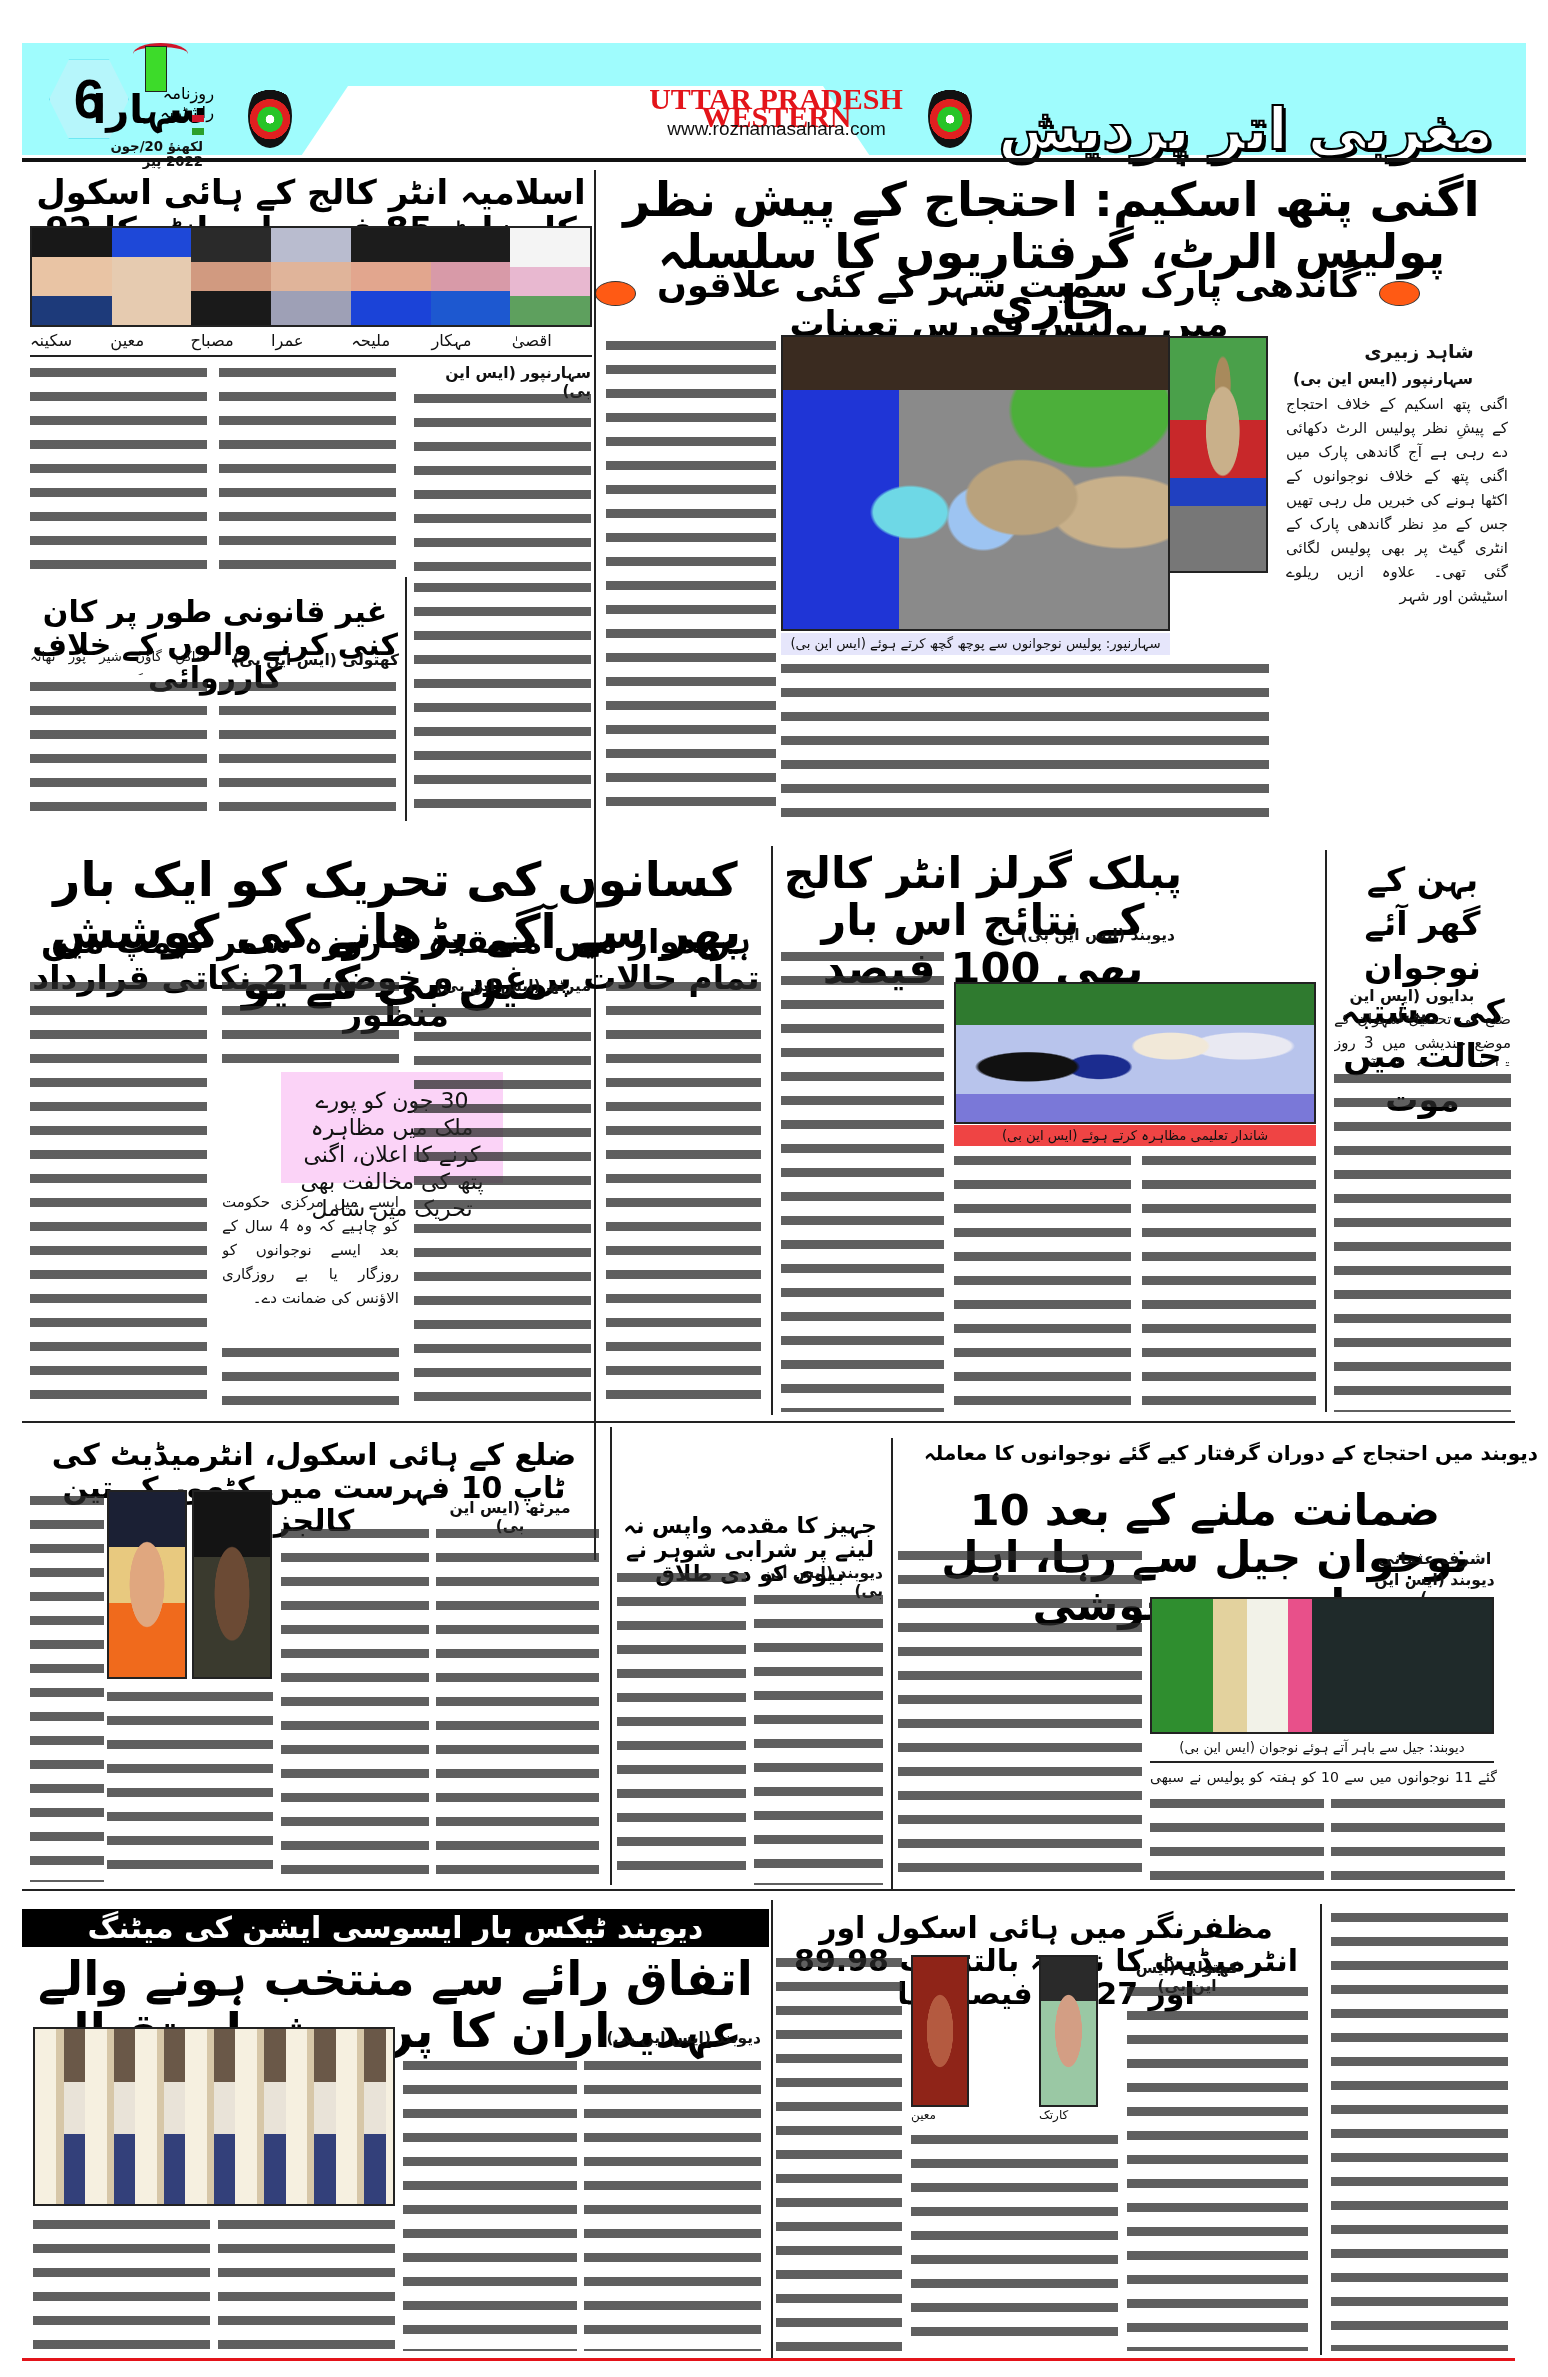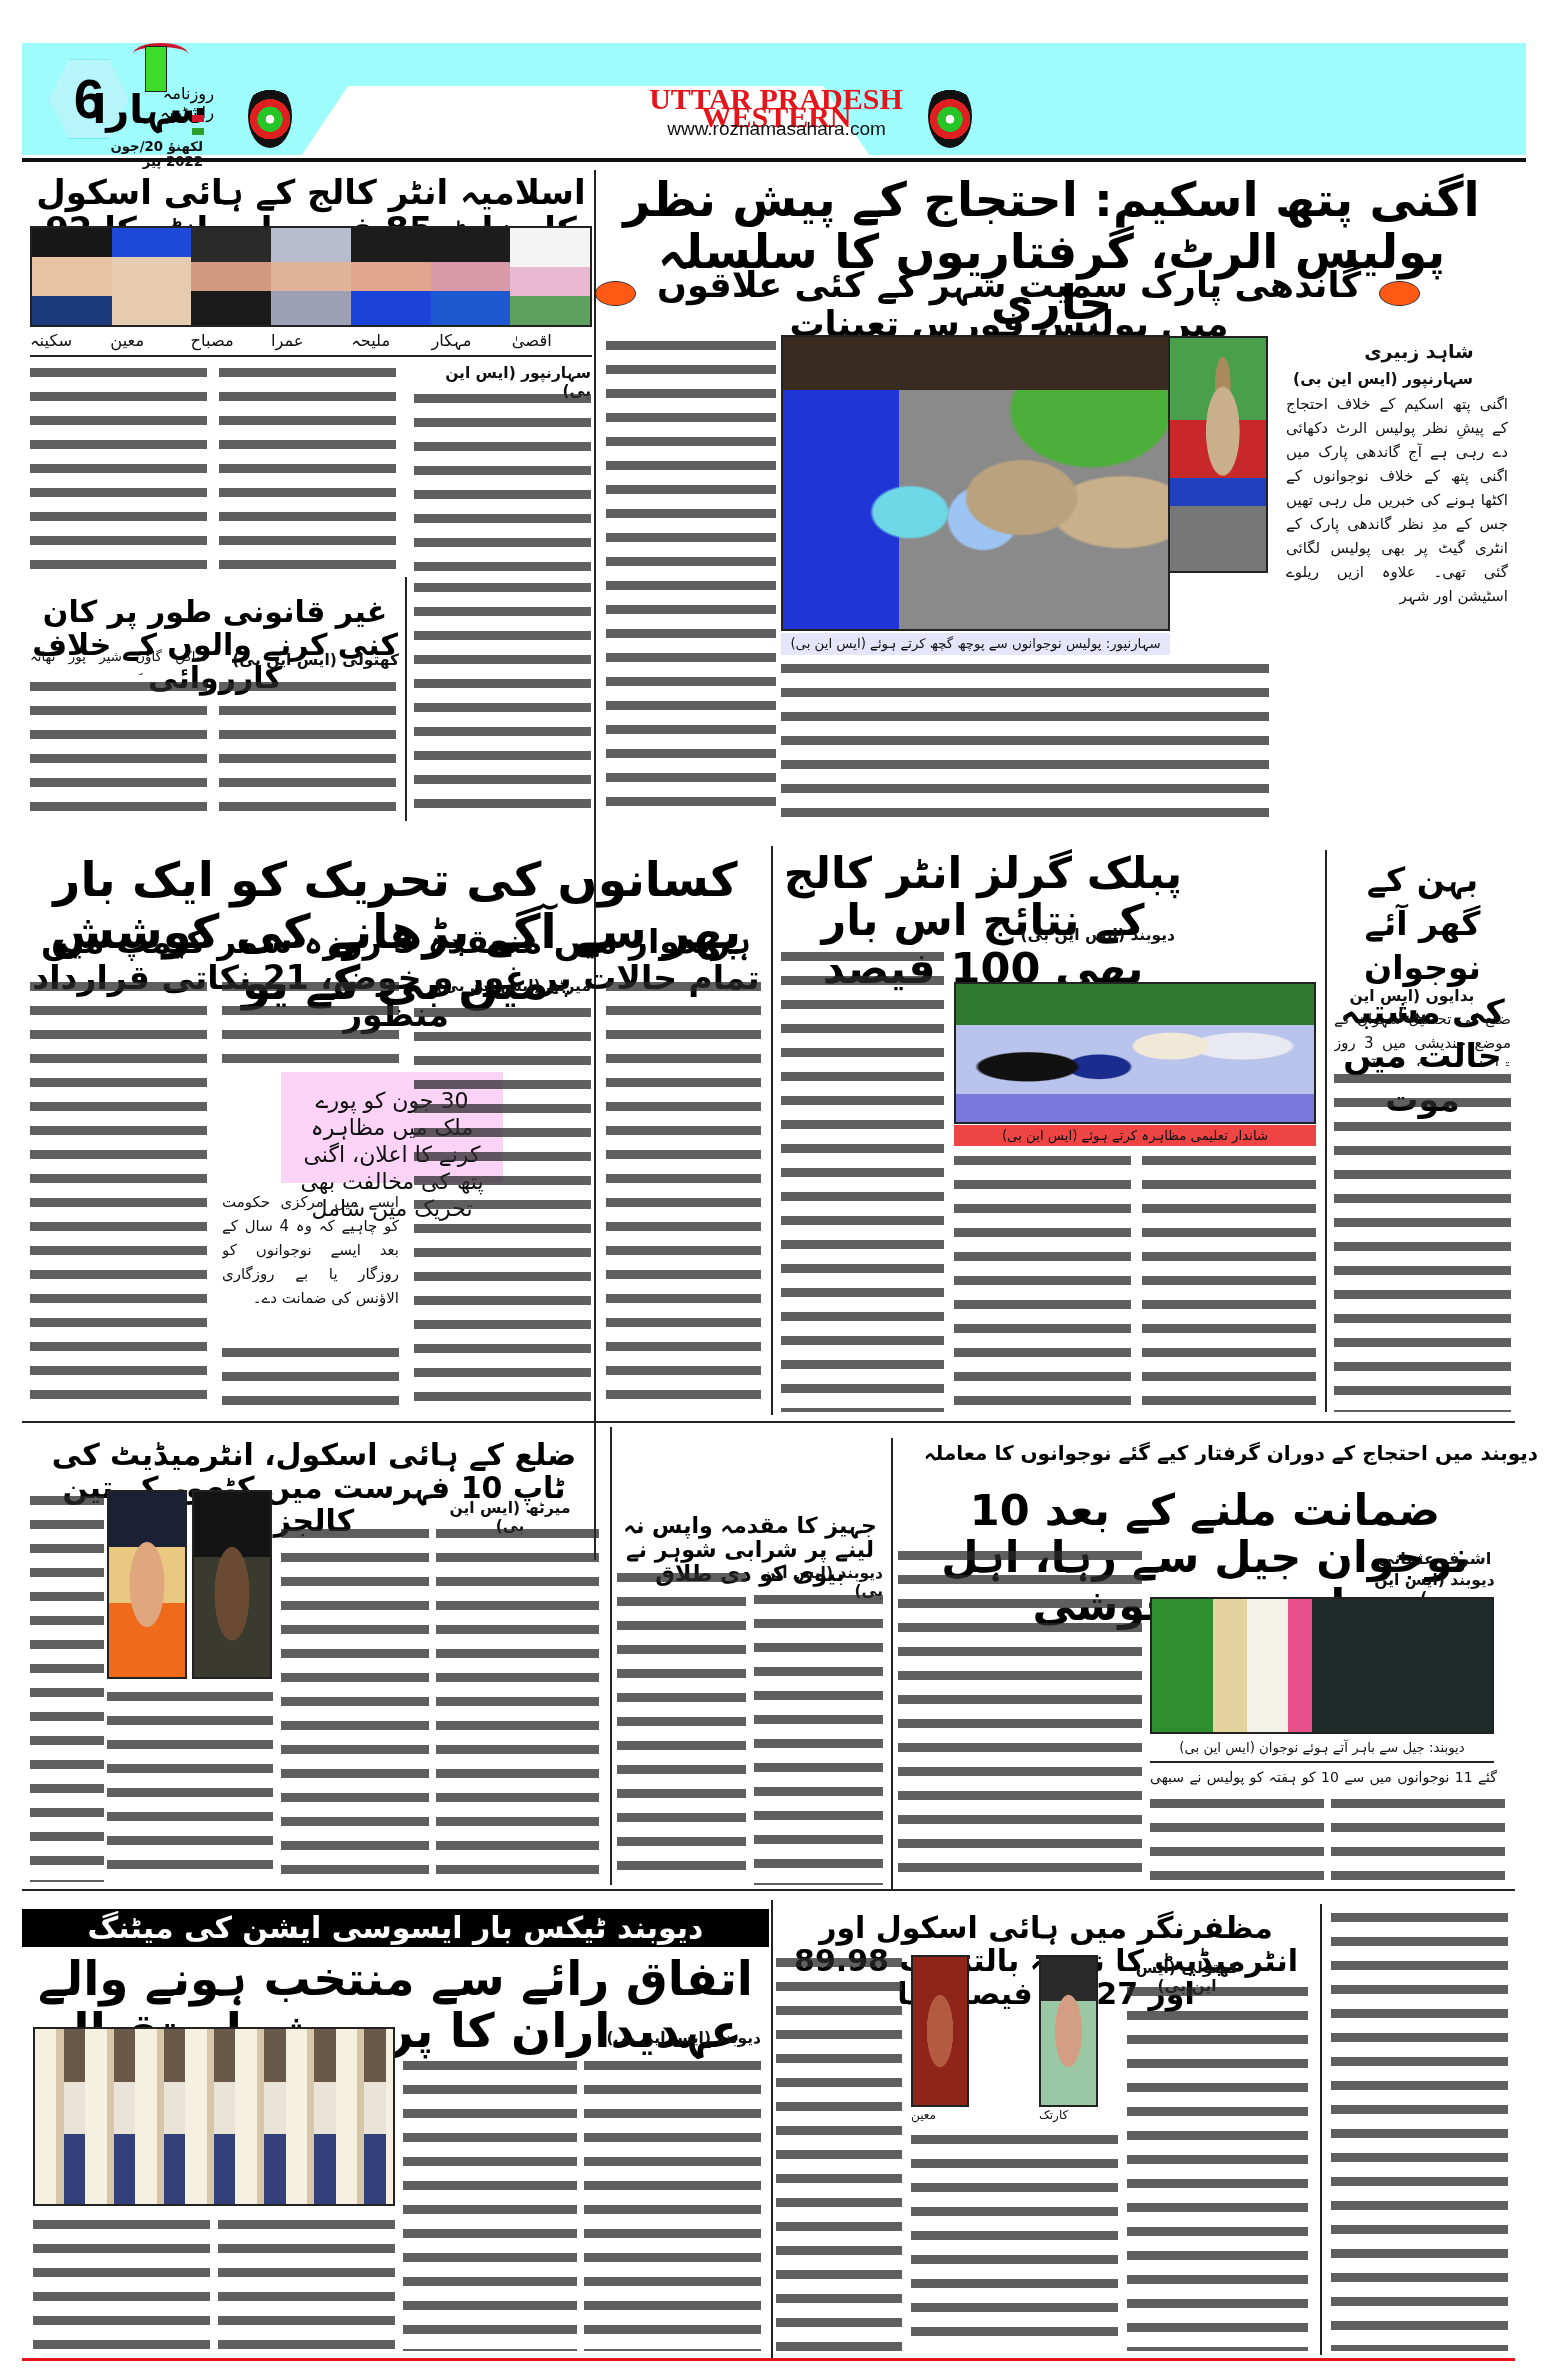--- a/index.html
+++ b/index.html
@@ -82,20 +82,21 @@
   <div class="abs" id="logo-arc"></div>
   <div class="abs" id="logo-one"></div>
   <div class="abs rtl" id="logo-sub">روزنامہ راشٹریہ</div>
   <div class="abs rtl" id="logo-title">سہارا</div>
   <div class="abs" id="logo-flag-r"></div>
   <div class="abs" id="logo-flag-g"></div>
   <div class="abs rtl" id="logo-date">لکھنؤ 20/جون 2022 پیر</div>
   <div class="abs burst" id="burst-left"></div>
   <div class="abs" id="title-panel"></div>
   <div class="abs burst" id="burst-right"></div>
+  <div class="abs rtl" id="title-ur">مغربی اتر پردیش</div>
 </div>
 <div class="abs" id="title-en-1">WESTERN</div>
 <div class="abs" id="title-en-2">UTTAR PRADESH</div>
 <div class="abs" id="title-url">www.roznamasahara.com</div>
 <div class="abs" id="masthead-rule"></div>
 
 <div class="abs headline" style="left:597px;top:174px;width:909px;font-size:47px;">اگنی پتھ اسکیم: احتجاج کے پیش نظر پولیس الرٹ، گرفتاریوں کا سلسلہ جاری</div>
 <div class="abs" style="left:1379px;top:281px;width:41px;height:25px;border-radius:50%;background:#ff5a14;border:1.5px solid #333;"></div>
 <div class="abs" style="left:595px;top:281px;width:41px;height:25px;border-radius:50%;background:#ff5a14;border:1.5px solid #333;"></div>
 <div class="abs headline" style="left:643px;top:266px;width:732px;font-size:35px;">گاندھی پارک سمیت شہر کے کئی علاقوں میں پولیس فورس تعینات</div>

